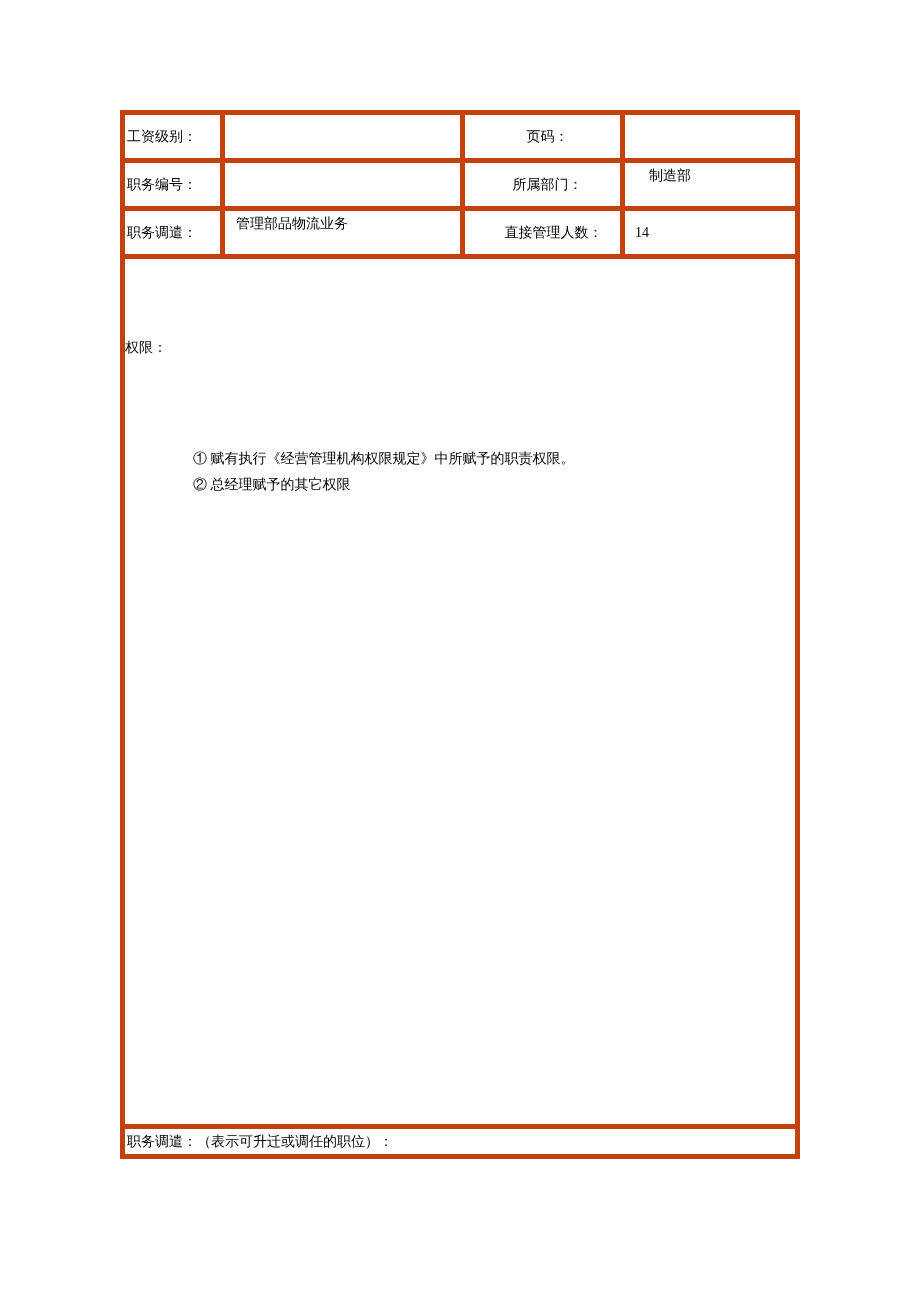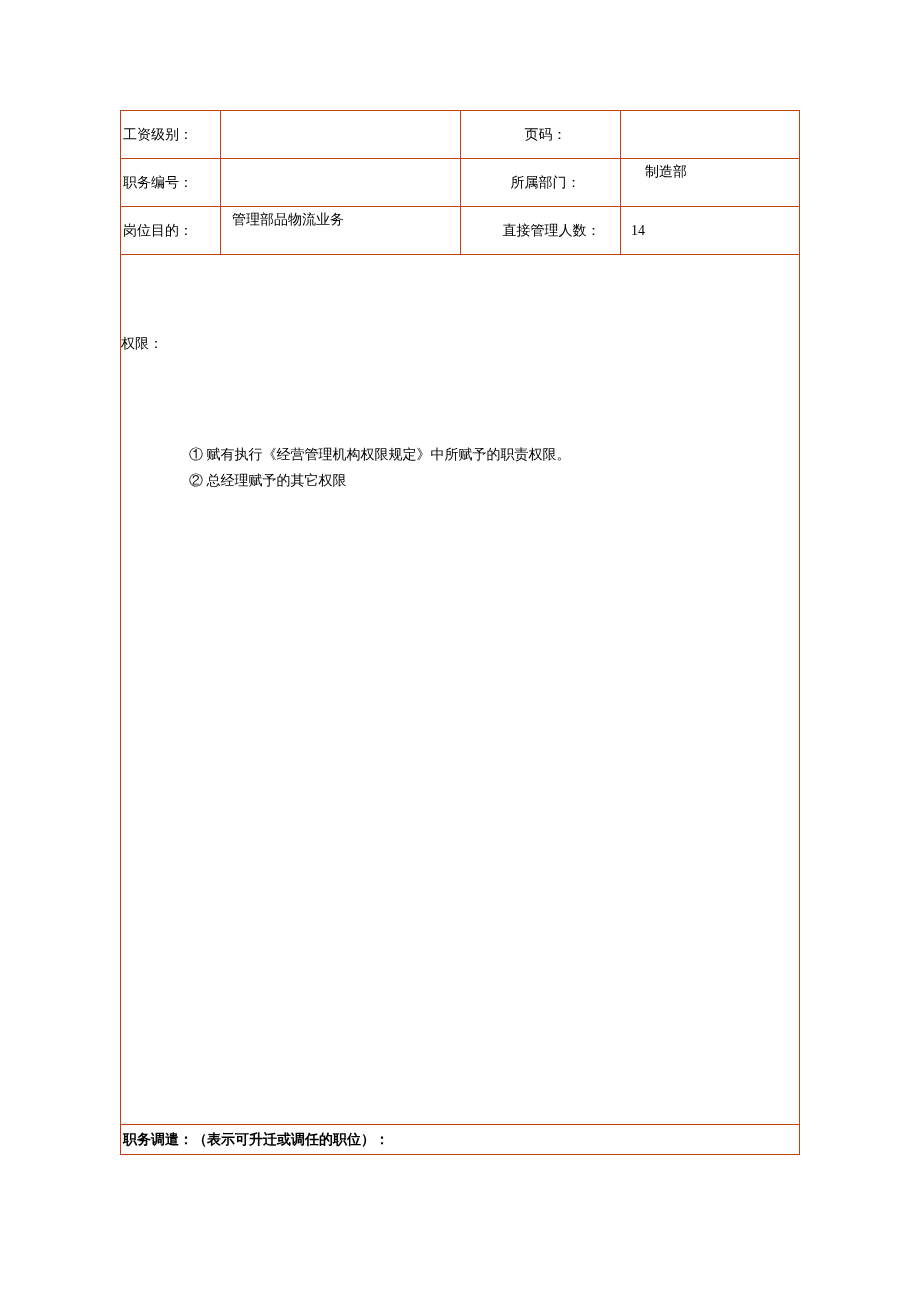--- a/index.html
+++ b/index.html
@@ -16,21 +16,21 @@
     }
     .page {
       padding: 110px 120px 0 120px;
     }
     .main-table {
       width: 100%;
       border-collapse: collapse;
       border: 1px solid #888;
     }
     .main-table td {
-      border: 1px solid #c2410c;
+      border: 5px solid #c2410c;
       padding: 0;
       vertical-align: middle;
     }
     .header-row td {
       height: 48px;
     }
     .header-row .label {
       width: 100px;
       padding-left: 2px;
     }
@@ -79,21 +79,20 @@
       margin-top: 28px;
     }
     .authority-list div {
       line-height: 24px;
       margin-bottom: 2px;
     }
     .transfer-row td {
       height: 30px;
       padding-left: 2px;
       vertical-align: middle;
-      font-weight: bold;
     }
   </style>
 </head>
 <body>
 
 <div class="page">
   <table class="main-table">
     <tbody>
         <tr class="header-row">
       <td class="label">工资级别：</td>
@@ -101,21 +100,21 @@
       <td class="label2">页码：</td>
       <td class="value2"></td>
     </tr>
     <tr class="header-row">
       <td class="label">职务编号：</td>
       <td class="value-wide"></td>
       <td class="label2">所属部门：</td>
       <td class="value2" style="vertical-align: top; padding-top: 4px;">制造部</td>
     </tr>
     <tr class="header-row row3">
-      <td class="label">岗位目的：</td>
+      <td class="label">职务调遣：</td>
       <td class="value-wide">管理部品物流业务</td>
       <td class="label2">直接管理人数：</td>
       <td class="value2">14</td>
     </tr>
     <tr>
       <td colspan="4" class="authority-cell">
         <div class="authority-label">权限：</div>
         <div class="authority-list">
           <div>①  赋有执行《经营管理机构权限规定》中所赋予的职责权限。</div>
           <div>②  总经理赋予的其它权限</div>

